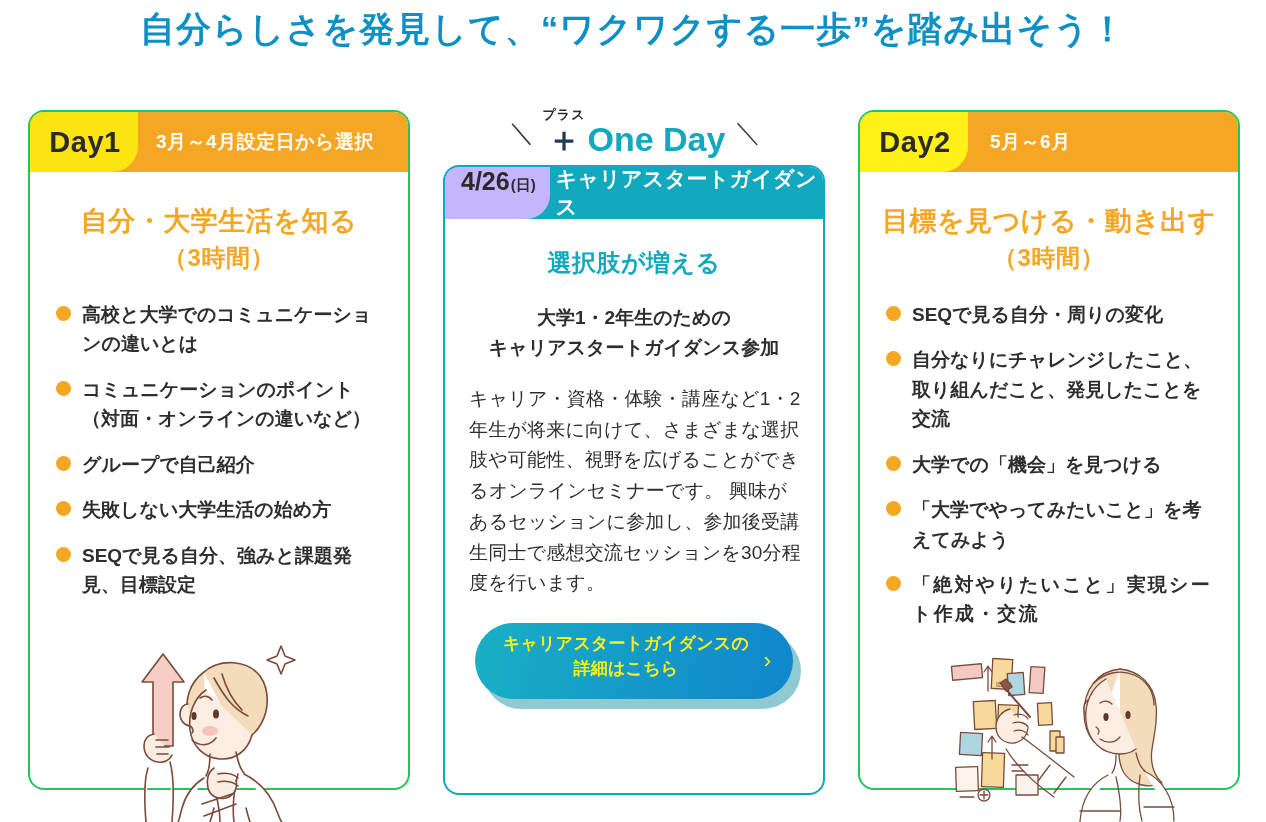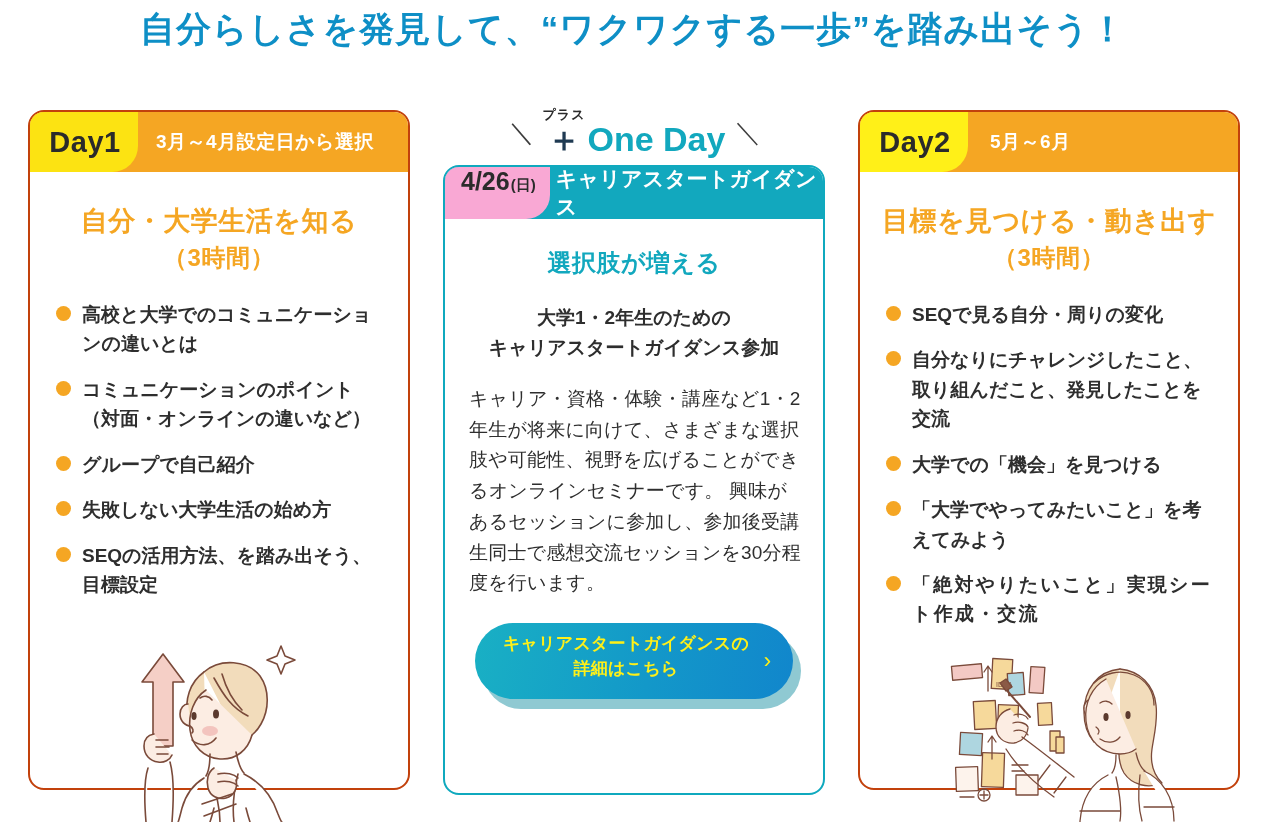--- a/index.html
+++ b/index.html
@@ -26,21 +26,21 @@
   
   .card {
     position: absolute;
     background: #fff;
     border-radius: 16px;
     overflow: hidden;
   }
   .card-day {
     width: 382px; height: 680px;
     top: 110px;
-    border: 2px solid #c2410c;
+    border: 2px solid #22c55e;
   }
   #card-day1 { left: 28px; }
   #card-day2 { left: 858px; }
 
   .card-mid {
     left: 443px; top: 165px;
     width: 382px; height: 630px;
     border: 2px solid #0FA9BE;
   }
 
@@ -138,21 +138,21 @@
   }
 
   
   .mid-head {
     position: relative;
     height: 52px;
     background: #12A8BE;
     display: flex; align-items: center;
   }
   .mid-date {
-    background: #f9a8d4;
+    background: #c4b5fd;
     height: 52px;
     display: flex; align-items: baseline; justify-content: center;
     padding: 0 14px 0 16px;
     border-bottom-right-radius: 24px;
     color: #2B2B2B;
     font-size: 25px; font-weight: 700;
   }
   .mid-date .dow { font-size: 15px; font-weight: 700; margin-left: 1px; }
   .mid-head-title {
     color: #ffffff; font-size: 21px; font-weight: 700;
@@ -239,21 +239,21 @@
       <li class="bullet">
         <span class="dot"></span>
         <span class="bullet-text">グループで自己紹介</span>
       </li>
       <li class="bullet">
         <span class="dot"></span>
         <span class="bullet-text">失敗しない大学生活の始め方</span>
       </li>
       <li class="bullet">
         <span class="dot"></span>
-        <span class="bullet-text">SEQの活用方法、を踏み出そう、目標設定</span>
+        <span class="bullet-text">SEQで見る自分、強みと課題発見、目標設定</span>
       </li>
     </ul>
   </section>
 
   <svg class="illo" id="illo-day1" viewBox="0 0 300 194">
     <g fill="none" stroke="#7A4A3A" stroke-width="1.6" stroke-linecap="round" stroke-linejoin="round">
 
       <path d="M163 18 l4 10 10 4 -10 4 -4 10 -4 -10 -10 -4 10 -4 z" fill="#fff"></path>
 
       <path d="M24 54 L45 26 L66 54 L55 54 L55 118 L35 118 L35 54 Z" fill="#F5CFC6"></path>

